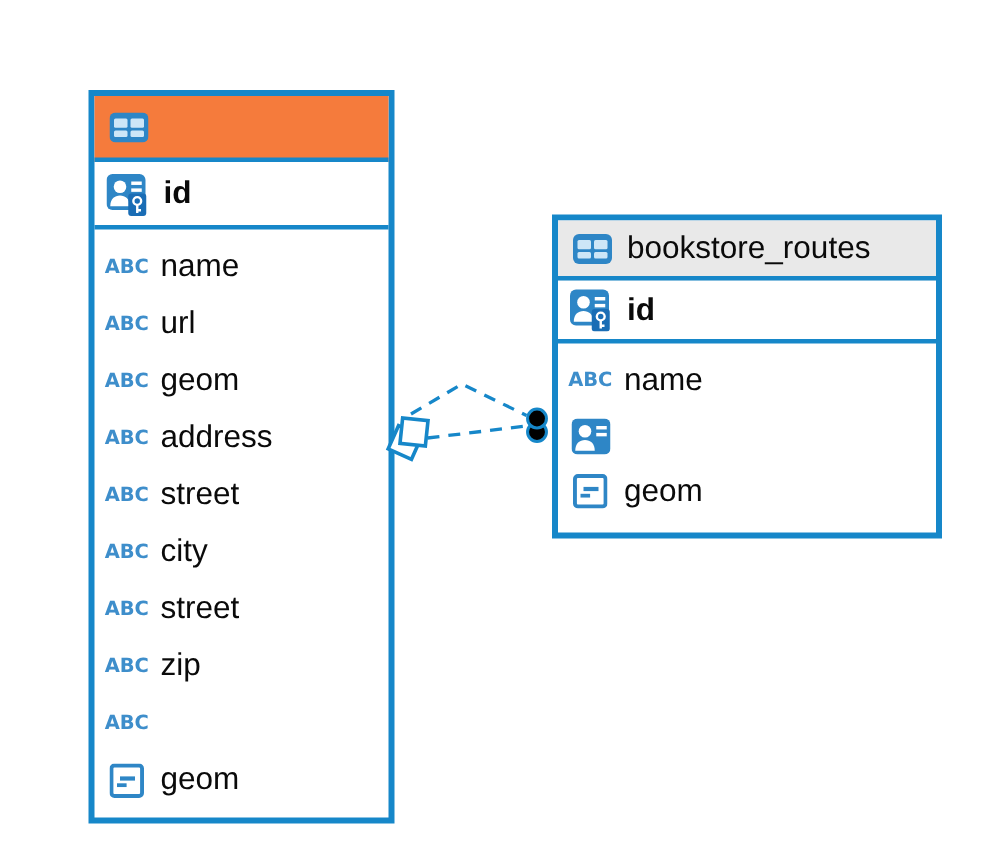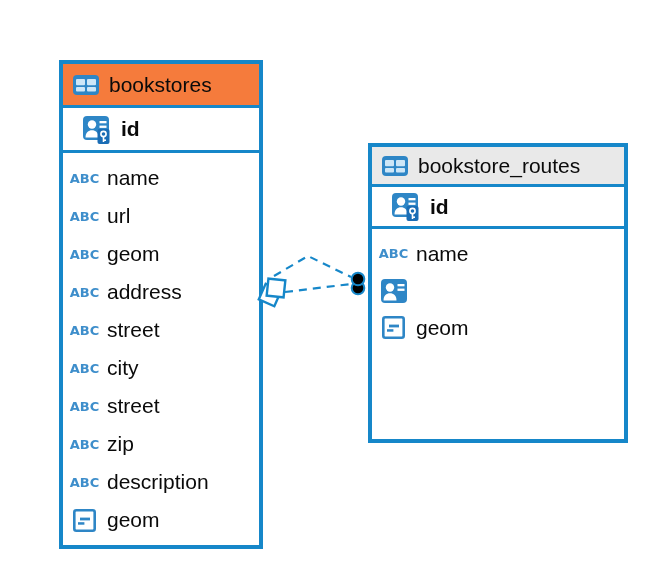--- a/index.html
+++ b/index.html
@@ -13,31 +13,31 @@
     --text:#0A0A0A;
     --connector-dot:#000000;
   }
   html,body{margin:0;padding:0;}
   body{font-family:"Liberation Sans",sans-serif;background:#fff;}
   .canvas{position:relative;width:654px;height:570px;background:#fff;overflow:hidden;}
 
   .erd-table{position:absolute;border:4px solid var(--accent-blue);background:#fff;
     box-sizing:border-box;z-index:1;}
   #table-bookstores{left:59px;top:60px;width:204px;height:489px;}
-  #table-bookstore-routes{left:368px;top:143px;width:260px;height:300px;}
+  #table-bookstore-routes{left:368px;top:143px;width:260px;height:216px;}
 
   .table-header{display:flex;align-items:center;gap:9px;padding-left:8px;
     border-bottom:3px solid var(--accent-blue);box-sizing:border-box;}
   #table-bookstores .table-header{height:44px;}
   #table-bookstore-routes .table-header{height:40px;}
   .header--orange{background:var(--orange-header);}
   .header--gray{background:var(--gray-header);}
   .table-title{font-size:21px;color:var(--text);white-space:nowrap;}
 
-  .pk-row{display:flex;align-items:center;gap:9px;padding-left:20px;
+  .pk-row{display:flex;align-items:center;gap:9px;padding-left:8px;
     border-bottom:3px solid var(--accent-blue);box-sizing:border-box;}
   #table-bookstores .pk-row{height:45px;}
   #table-bookstore-routes .pk-row{height:42px;}
   .pk-label{font-size:21px;font-weight:bold;color:var(--text);}
 
   .cols{padding-top:6px;}
   .col-row{display:flex;align-items:center;gap:8px;padding-left:7px;}
   #table-bookstores .col-row{height:38px;}
   #table-bookstore-routes .col-row{height:37px;}
   .col-label{font-size:21px;color:var(--text);white-space:nowrap;}
@@ -60,21 +60,20 @@
     <div class="table-header header--orange">
       <span class="icon-slot">
         <svg width="26" height="20" viewBox="0 0 26 20">
           <rect x="0" y="0" width="26" height="20" rx="4" fill="#2E86C6"></rect>
           <rect x="3" y="4" width="9" height="6.2" rx="1" fill="#CDE6F7"></rect>
           <rect x="14" y="4" width="9" height="6.2" rx="1" fill="#CDE6F7"></rect>
           <rect x="3" y="12" width="9" height="4.4" rx="1" fill="#CDE6F7"></rect>
           <rect x="14" y="12" width="9" height="4.4" rx="1" fill="#CDE6F7"></rect>
         </svg>
       </span>
-      <span class="table-title">bookstores</span>
     </div>
 
     <div class="pk-row">
       <span class="icon-slot">
         <svg width="29" height="29" viewBox="0 0 29 29">
           <rect x="0" y="1" width="26" height="24" rx="4" fill="#2E86C6"></rect>
           <circle cx="9" cy="9.5" r="4.2" fill="#fff"></circle>
           <path d="M2.5 22.5 c0 -5 3 -7.2 6.5 -7.2 s6.5 2.2 6.5 7.2 z" fill="#fff"></path>
           <rect x="16.5" y="6" width="7" height="2.3" fill="#fff"></rect>
           <rect x="16.5" y="10.6" width="7" height="2.3" fill="#fff"></rect>
@@ -133,21 +132,20 @@
       <div class="col-row">
         <span class="icon-slot">
             <span class="abc-glyph">ABC</span>
           </span>
         <span class="col-label">zip</span>
       </div>
       <div class="col-row">
         <span class="icon-slot">
             <span class="abc-glyph">ABC</span>
           </span>
-        <span class="col-label">description</span>
       </div>
       <div class="col-row">
         <span class="icon-slot">
           <svg width="23" height="23" viewBox="0 0 23 23">
             <rect x="1.3" y="1.3" width="20.4" height="20.4" rx="2" fill="#fff" stroke="#2E86C6" stroke-width="2.6"></rect>
             <rect x="7" y="8.6" width="10" height="2.8" fill="#2E86C6"></rect>
             <rect x="5" y="13.2" width="6.4" height="2.5" fill="#2E86C6"></rect>
           </svg>
         </span>
         <span class="col-label">geom</span>

